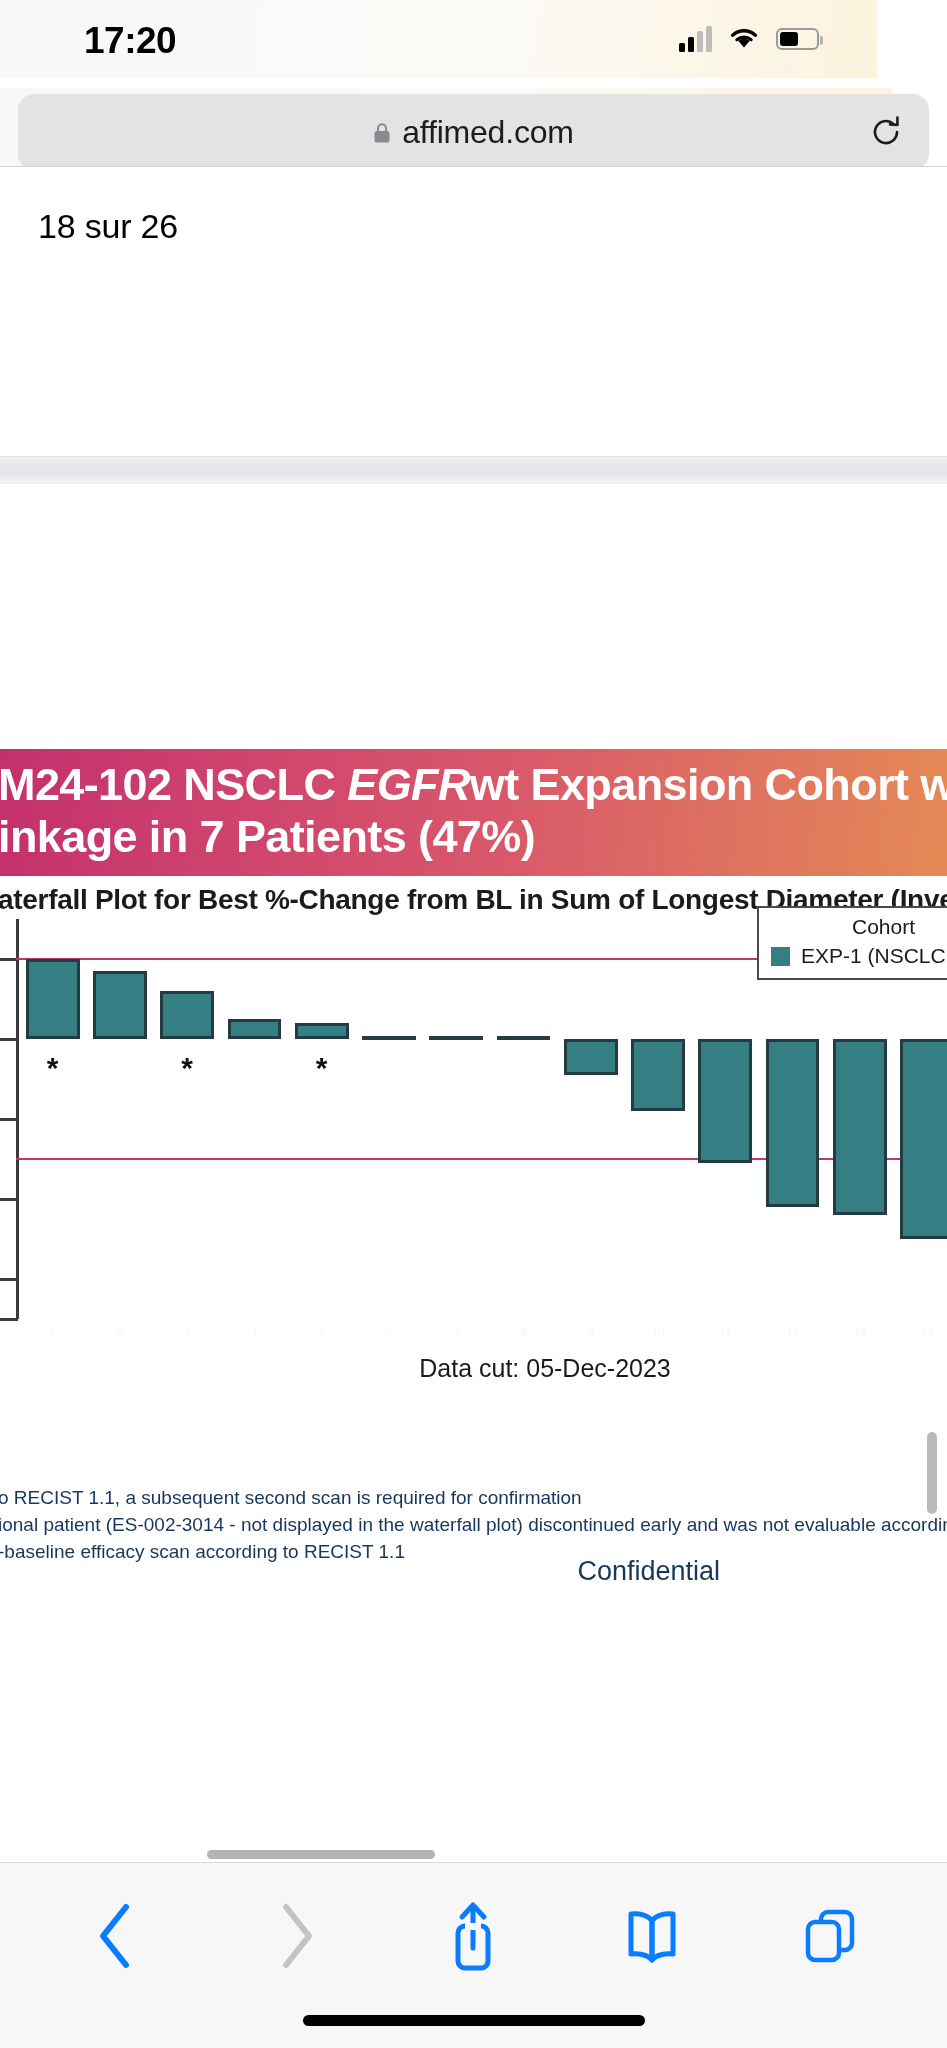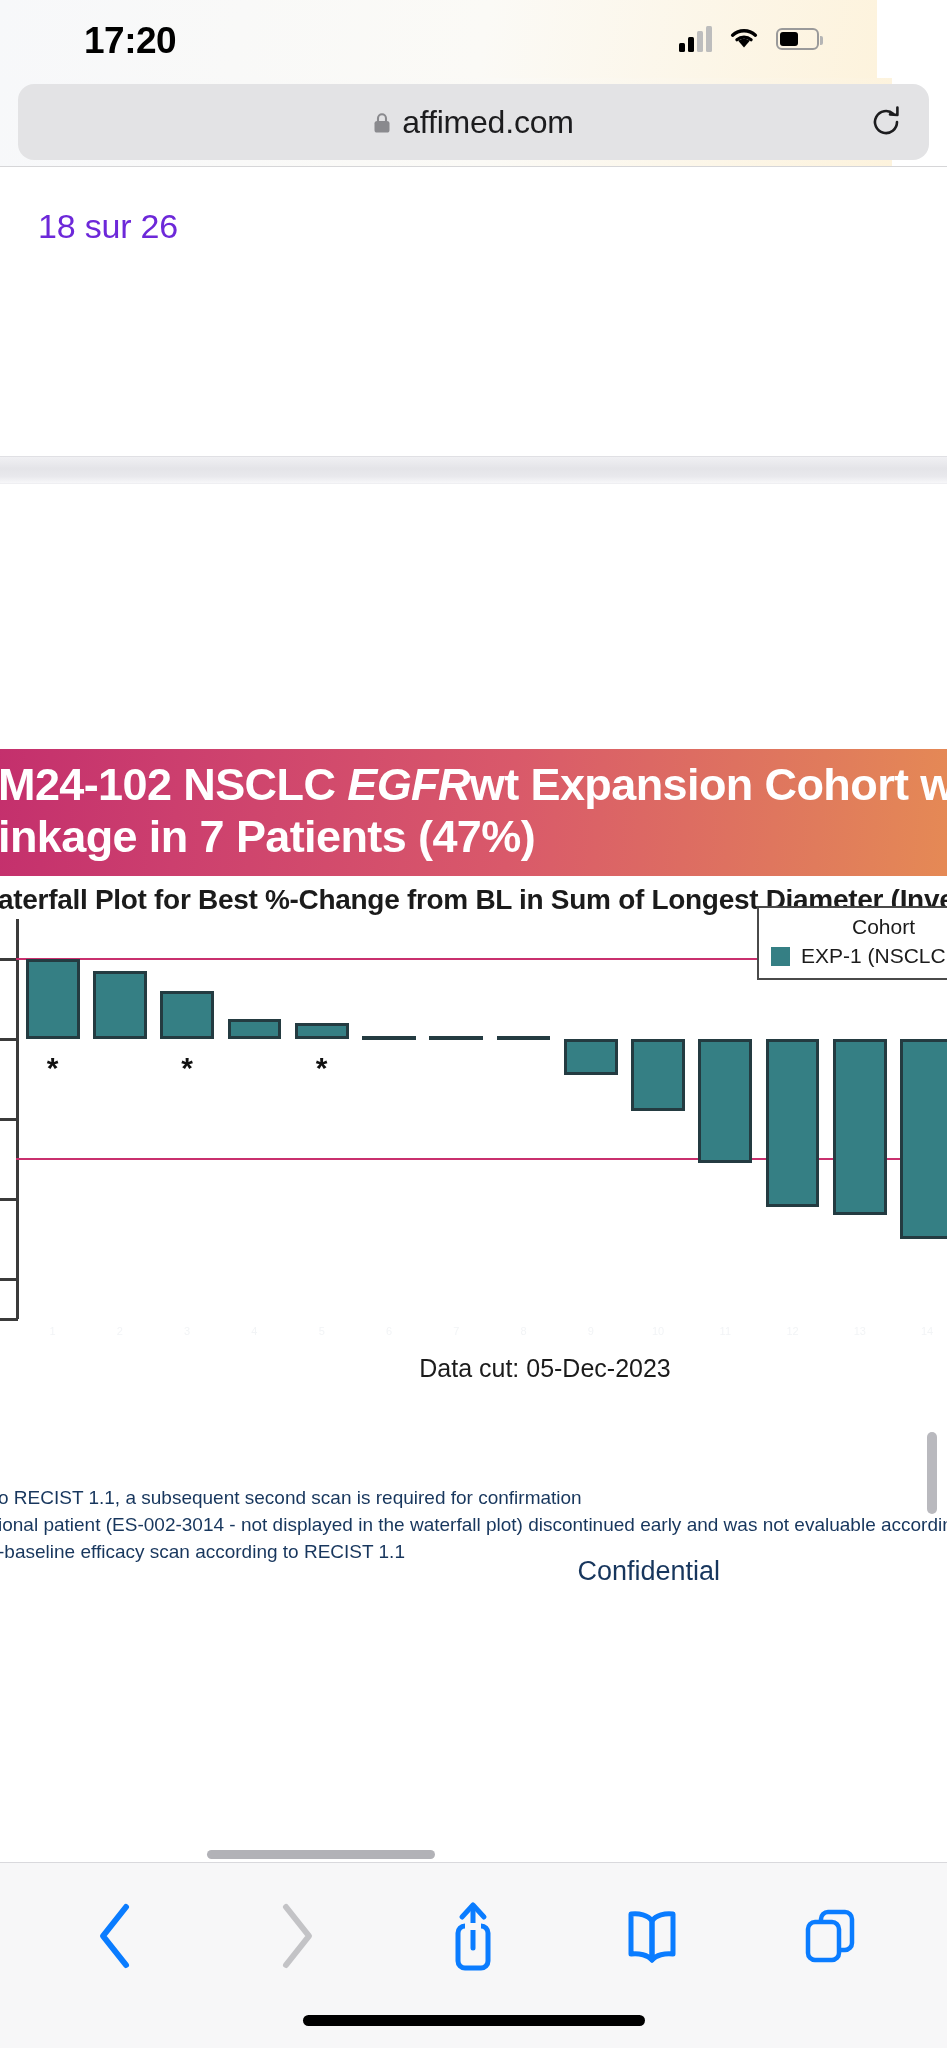--- a/index.html
+++ b/index.html
@@ -38,21 +38,21 @@
     content:""; position:absolute; right:-6px; top:6px;
     width:3px; height:9px; background:#b5b5b5; border-radius:0 2px 2px 0;
   }
   .batt i{
     position:absolute; left:2px; top:2px; bottom:2px; width:45%;
     background:#000; border-radius:3px;
   }
 
   
   #url-bar-wrap{
-    position:absolute; left:0; top:78px; width:892px; height:88px;
+    position:absolute; left:0; top:88px; width:892px; height:88px;
     background:linear-gradient(100deg,#f7f8fa 0%,#fbfaf6 55%,#fdf3dd 100%);
   }
   #url-bar{
     position:absolute; left:18px; top:6px; width:911px; height:76px;
     background:#e3e3e5; border-radius:16px;
     display:flex; align-items:center; justify-content:center;
   }
   #lock-icon{ width:18px; height:22px; margin-right:11px; position:relative; top:1px; }
   #url-text{ font-size:32px; color:#1c1c1e; letter-spacing:-0.2px; }
   #reload-btn{
@@ -64,21 +64,21 @@
     background:#d6d6d8;
   }
 
   
   #pdf-surface{
     position:absolute; left:0; top:167px; width:947px; height:1683px;
     background:#ffffff; overflow:hidden;
   }
   #page-indicator{
     position:absolute; left:38px; top:40px;
-    font-size:34px; color:#6d28d9; letter-spacing:-0.2px;
+    font-size:34px; color:#000000; letter-spacing:-0.2px;
   }
   #page-gap{
     position:absolute; left:0; top:289px; width:947px; height:28px;
     background:linear-gradient(to bottom,#f0f0f3 0%,#e4e4e8 45%,#e9e9ed 75%,#f7f7f9 100%);
     border-top:1px solid #e0e0e4; border-bottom:1px solid #efeff2;
   }
 
   
   #slide{
     position:absolute; left:0; top:317px; width:947px; height:1366px;

